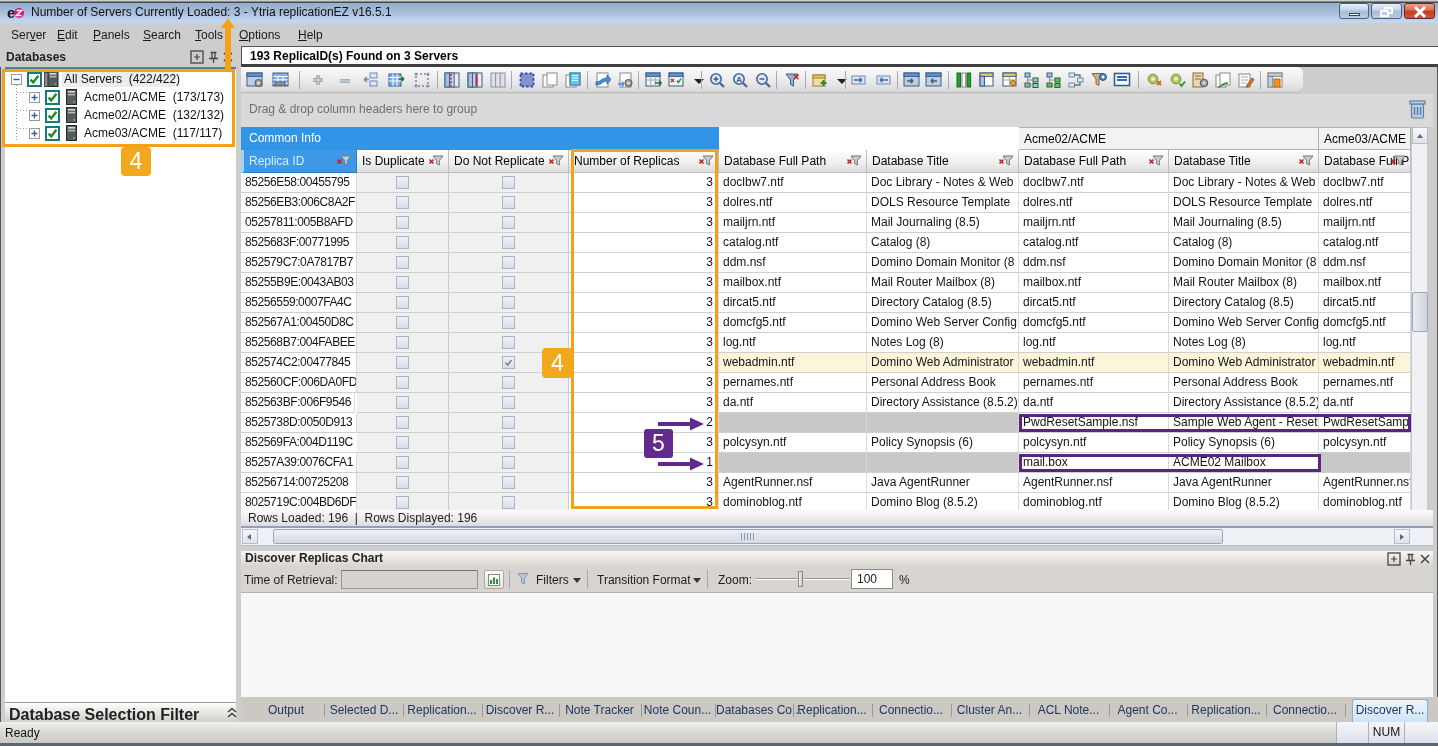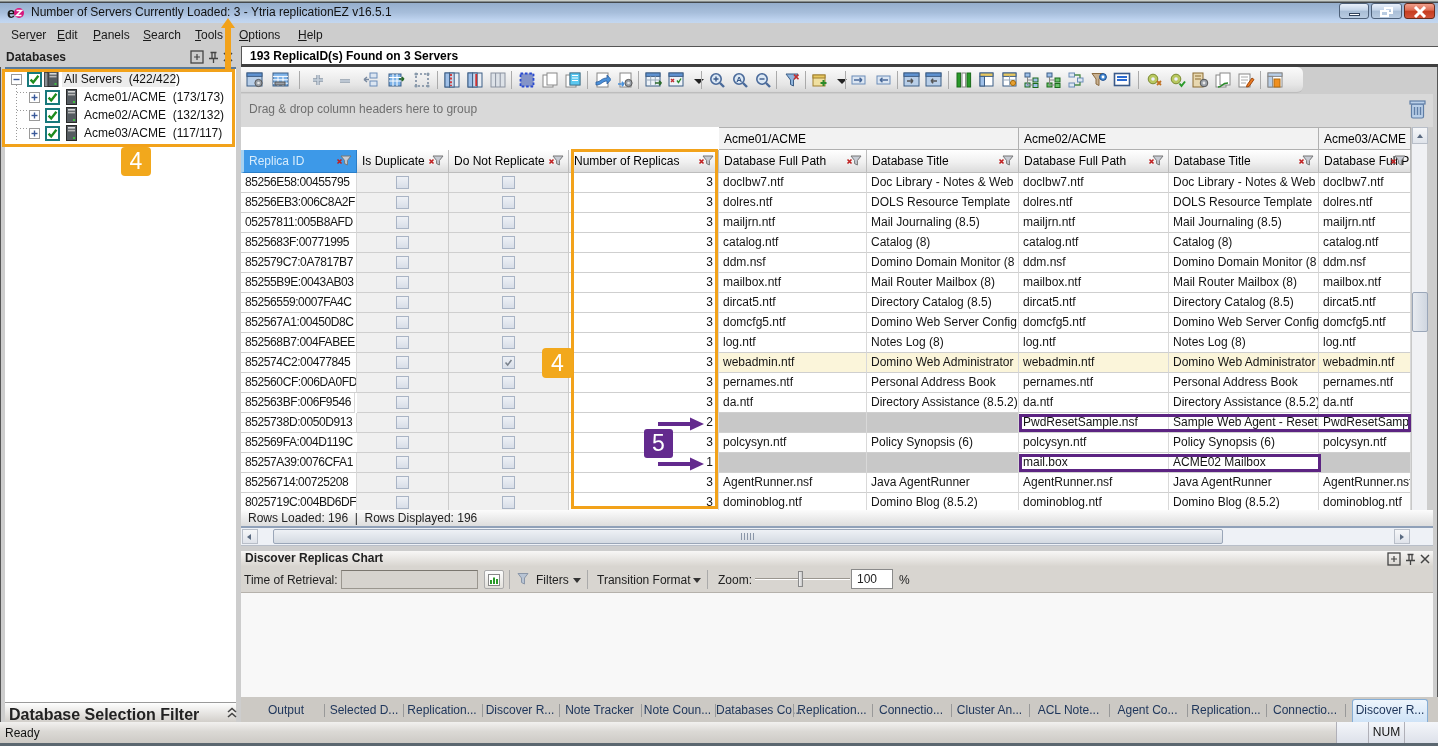--- a/index.html
+++ b/index.html
@@ -402,21 +402,21 @@
   </div>
 <div class="abs" id="groupbar">
     <span>Drag &amp; drop column headers here to group</span>
  <svg class="abs" style="left:1167px;top:4px;" width="20" height="23" viewBox="0 0 20 23">
    <rect x="3.5" y="6" width="12" height="14" rx="1.5" fill="#b9cfe8" stroke="#5f7ea6" stroke-width="1.2"></rect>
    <rect x="2" y="3" width="15" height="3" fill="#b9cfe8" stroke="#5f7ea6" stroke-width="1.2"></rect>
    <path d="M6.5 9 L6.5 17 M9.5 9 L9.5 17 M12.5 9 L12.5 17" stroke="#5f7ea6" stroke-width="1.4"></path>
  </svg>
 </div>
 <div class="abs" style="left:241px;top:127px;width:1170px;height:383px;background:#fff;overflow:hidden;">
-    <div class="ghead" style="left:478px;top:0;width:300px;background:#f2f2f2;color:#000;padding-left:5px;border-right:1px solid #b0b0b0;border-bottom:1px solid #b0b0b0;border-top:1px solid #b0b0b0;">Acme01/ACME</div>
+    <div class="ghead" style="left:0;top:0;width:478px;background:#3095e6;color:#fff;padding-left:8px;">Common Info</div>
     <div class="ghead" style="left:778px;top:0;width:300px;background:#f2f2f2;color:#000;padding-left:5px;border-right:1px solid #b0b0b0;border-bottom:1px solid #b0b0b0;border-top:1px solid #b0b0b0;">Acme02/ACME</div>
     <div class="ghead" style="left:1078px;top:0;width:92px;background:#f2f2f2;color:#000;padding-left:5px;border-right:1px solid #b0b0b0;border-bottom:1px solid #b0b0b0;border-top:1px solid #b0b0b0;">Acme03/ACME</div>
     <div class="chead" style="left:0px;top:23px;width:116px;padding-left:5px;background:#3d99e8;color:#d6ecfc;border-left:3px solid #a5d2f2;border-bottom:1px solid #2a7ec8;border-right:1px solid #2a7ec8;">Replica ID<svg style="position:absolute;right:4px;top:5px;" width="16" height="12" viewBox="0 0 16 12">
         <path d="M5 1 L15 1 L11.4 5.5 L11.4 10 L8.6 8.6 L8.6 5.5 Z" fill="#c8ccd4" stroke="#777"></path>
         <path d="M1.5 4.5 L5.5 8.5 M5.5 4.5 L1.5 8.5" stroke="#c02020" stroke-width="1.6"></path>
       </svg></div>
     <div class="chead" style="left:116px;top:23px;width:92px;padding-left:5px;">Is Duplicate<svg style="position:absolute;right:4px;top:5px;" width="16" height="12" viewBox="0 0 16 12">
         <path d="M5 1 L15 1 L11.4 5.5 L11.4 10 L8.6 8.6 L8.6 5.5 Z" fill="#c8ccd4" stroke="#777"></path>
         <path d="M1.5 4.5 L5.5 8.5 M5.5 4.5 L1.5 8.5" stroke="#c02020" stroke-width="1.6"></path>
       </svg></div>

